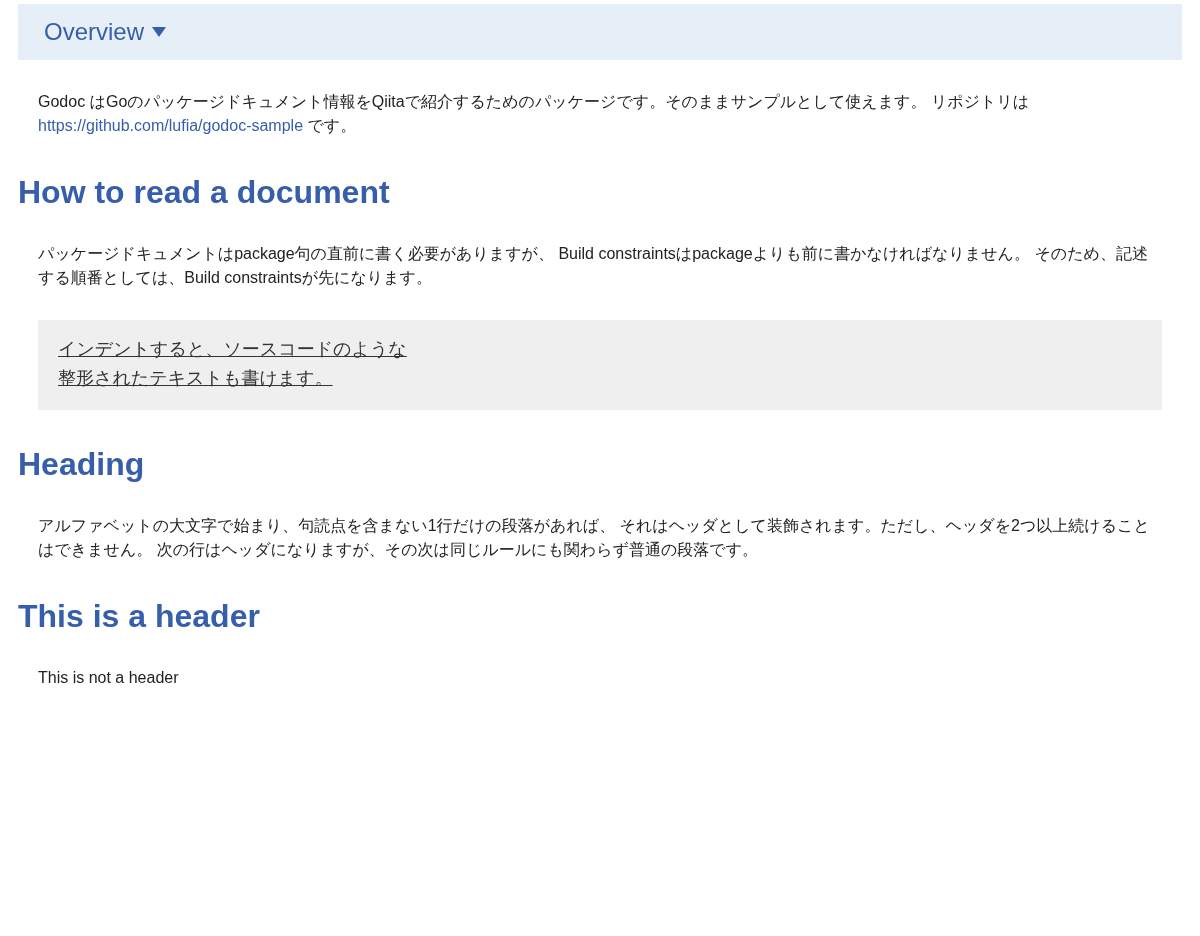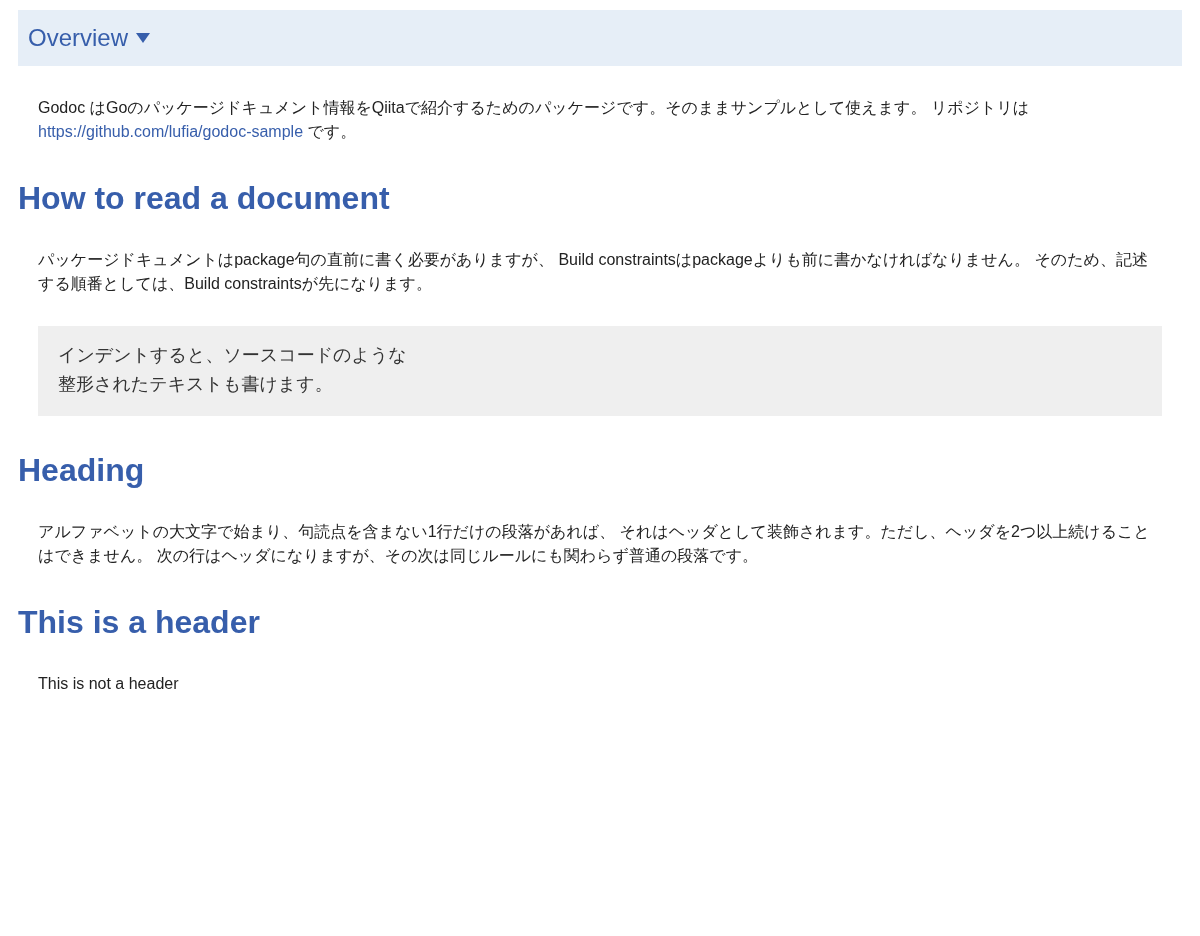--- a/index.html
+++ b/index.html
@@ -11,22 +11,22 @@
     color: #222;
     background: #fff;
     line-height: 1.5;
   }
   .container {
     width: 1200px;
     padding: 0 18px 40px 18px;
   }
   .overview-bar {
     background: #e6eef7;
-    padding: 10px 10px;
-    margin: 10px 0 30px 0;
+    padding: 10px 26px;
+    margin: 4px 0 30px 0;
     display: flex;
     align-items: center;
     cursor: pointer;
   }
   .overview-bar .label {
     color: #375eab;
     font-size: 24px;
   }
   .overview-bar .chev {
     margin-left: 8px;
@@ -56,20 +56,21 @@
   .h3wrap { margin-left:-20px; padding-left:0; }
   pre.codeblock {
     background: #efefef;
     padding: 16px 20px;
     font-family: Menlo, Consolas, "Courier New", monospace;
     font-size: 18px;
     color: #333;
     white-space: pre;
     margin: 0 0 30px 0;
     line-height: 1.6;
+    text-decoration: underline;
   }
 </style>
 </head>
 <body>
 
 <div class="container">
 
   <div class="overview-bar">
     <span class="label">Overview</span>
     <span class="chev">

